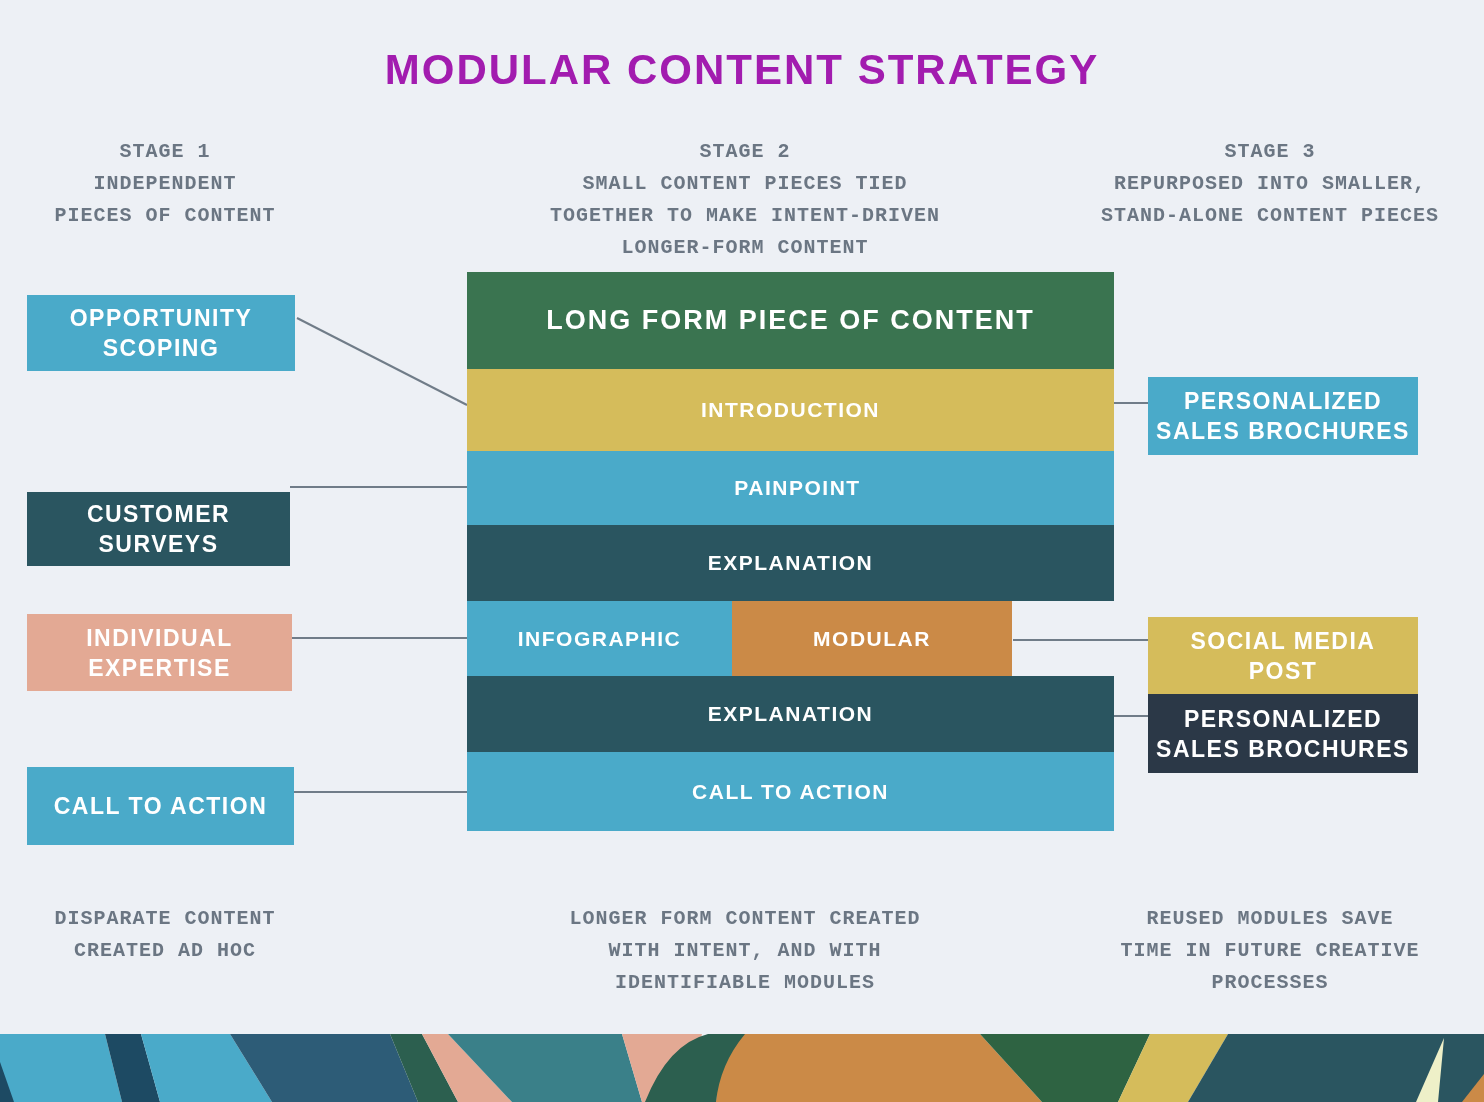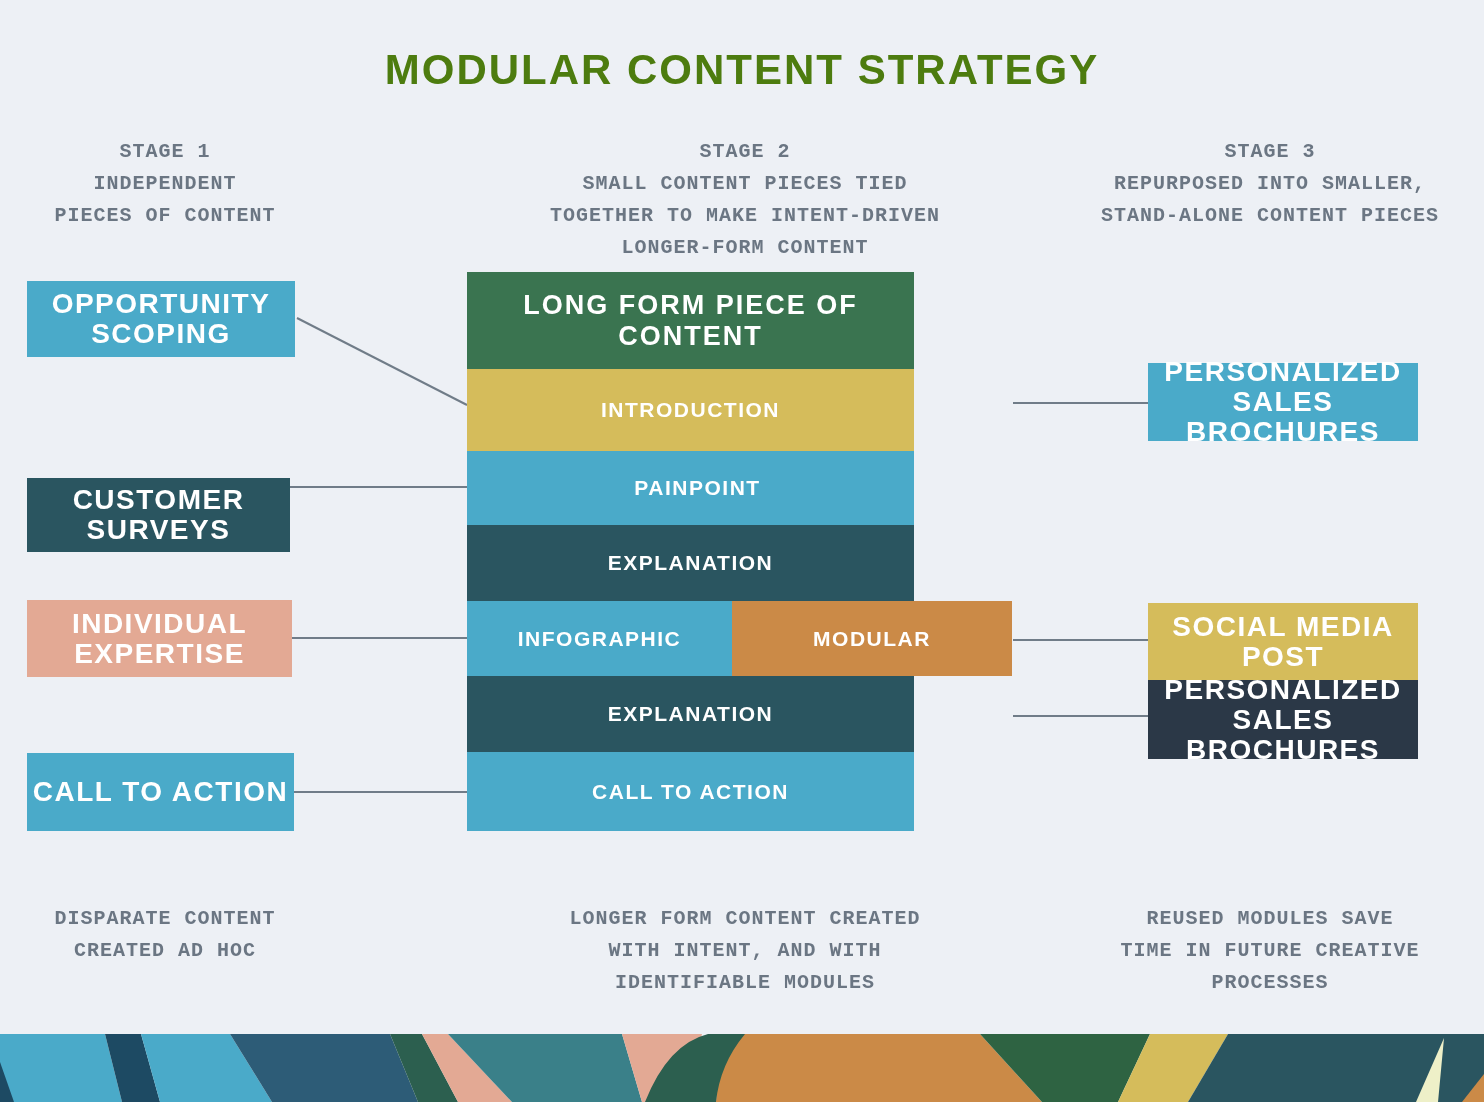--- a/index.html
+++ b/index.html
@@ -13,48 +13,49 @@
     background: #edf0f5;
   }
   .pre { white-space: pre-line; }
   .title {
     position: absolute;
     top: 46px; left: 0; width: 1484px;
     text-align: center;
     font-size: 42px;
     font-weight: 700;
     letter-spacing: 2px;
-    color: #4d7c0f;
+    color: #a21caf;
   }
   .stage-header, .caption {
     position: absolute;
     text-align: center;
     font-size: 20px;
     font-weight: 700;
     letter-spacing: 1px;
     line-height: 32px;
     color: #6b7683;
     font-family: Liberation Mono, monospace;
   }
   .box {
     position: absolute;
     display: flex;
     align-items: center;
     justify-content: center;
     text-align: center;
     color: #ffffff;
-    font-size: 28px;
+    font-size: 23px;
     font-weight: 700;
     letter-spacing: 1.5px;
     line-height: 30px;
+    margin-top: 14px;
   }
   .stack-row {
     position: absolute;
     left: 467px;
-    width: 447px;
+    width: 647px;
     display: flex;
     align-items: center;
     justify-content: center;
     text-align: center;
     color: #ffffff;
     font-size: 21px;
     font-weight: 700;
     letter-spacing: 1.5px;
   }
   .stack-header {

